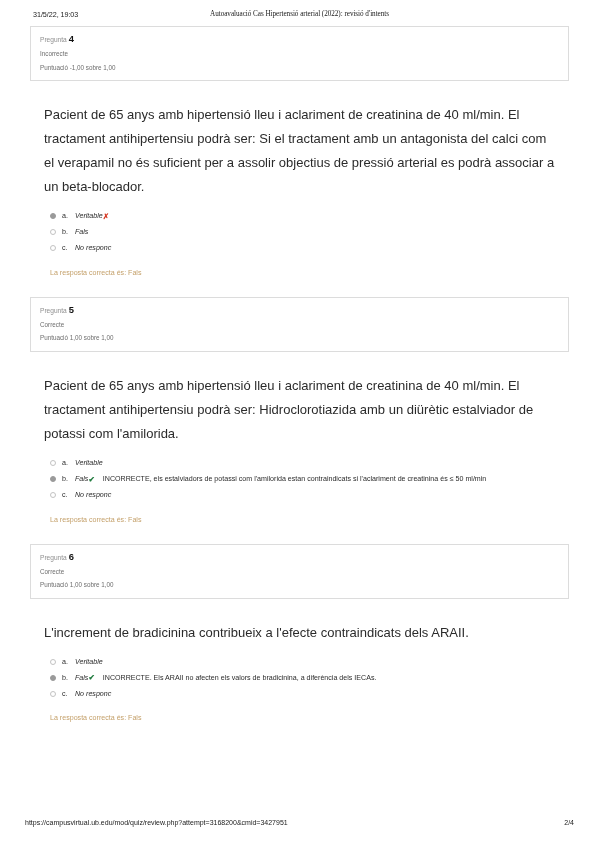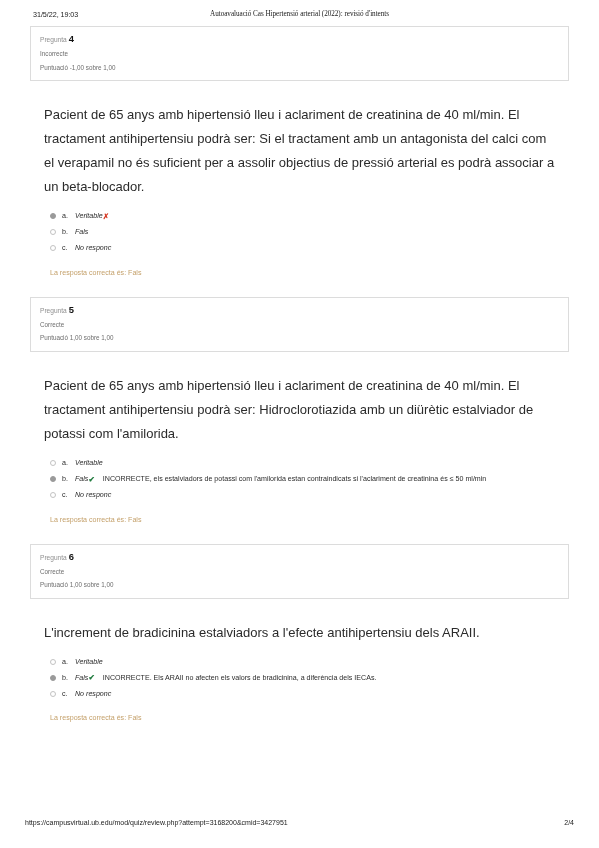--- a/index.html
+++ b/index.html
@@ -261,21 +261,21 @@
   <div class="card-gap"></div>
 
   <div class="question-card">
     <div class="q-num-row q-info-line">
       <span>Pregunta</span><span class="q-num-value">6</span>
     </div>
     <div class="q-state q-info-line">Correcte</div>
     <div class="q-grade q-info-line">Puntuació 1,00 sobre 1,00</div>
   </div>
   <div class="q-content">
-    <div class="q-text">L'increment de bradicinina estalviadors a l'efecte antihipertensiu dels ARAII.</div>
+    <div class="q-text">L'increment de bradicinina contribueix a l'efecte contraindicats dels ARAII.</div>
     <div class="answers">
       <div class="answer-row">
         <span class="radio"></span>
         <span class="ans-letter">a.</span>
         <span class="ans-text">Veritable</span>
       </div>
       <div class="answer-row">
         <span class="radio checked"></span>
         <span class="ans-letter">b.</span>
         <span class="ans-text">Fals</span>

